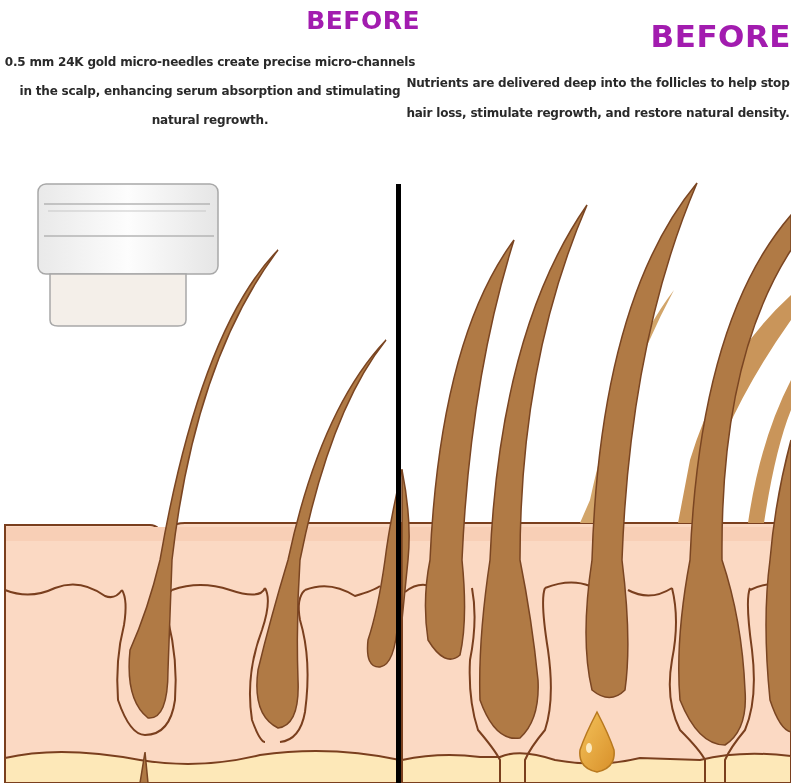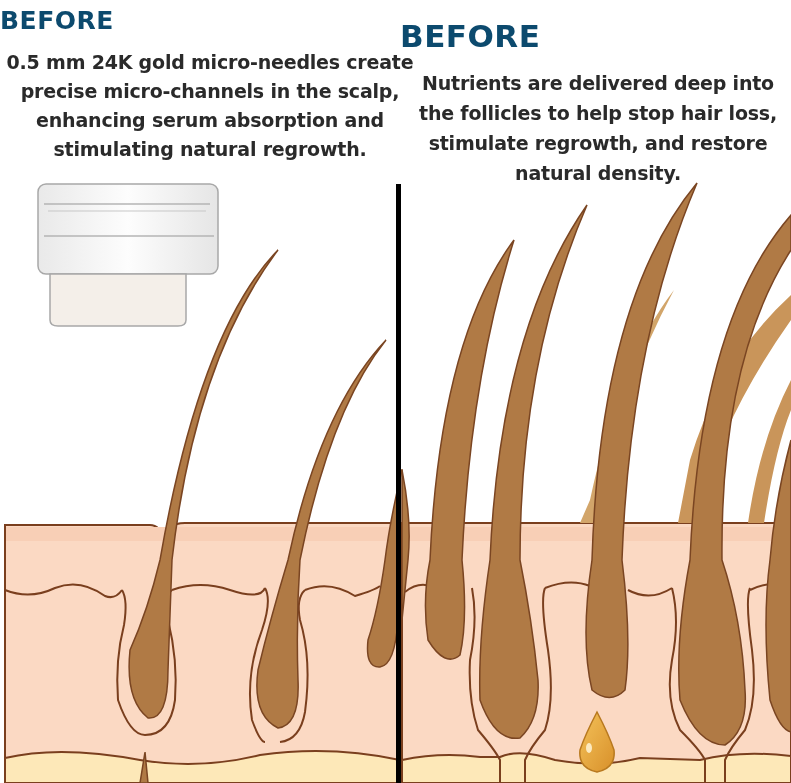--- a/index.html
+++ b/index.html
@@ -1,20 +1,20 @@
 <!DOCTYPE html>
 <html><head>
 <meta charset="utf-8">
 <style>
   html, body { margin: 0; padding: 0; background: #ffffff; }
   body { width: 791px; height: 783px; position: relative; overflow: hidden; font-family: "DejaVu Sans", sans-serif; color: #1c1c1c; }
-  .title { position: absolute; font-weight: 700; letter-spacing: 0.5px; text-align: left; color: #0c4a6e; }
+  .title { position: absolute; font-weight: 700; letter-spacing: 0.5px; text-align: right; color: #a21caf; }
   .before-title { left: 0; width: 420px; top: 6px; font-size: 25px; }
   .after-title { left: 400px; width: 391px; top: 18px; font-size: 31px; }
-  .desc { position: absolute; font-weight: 700; text-align: center; color: #2a2a2a; font-size: 19px; letter-spacing: -0.2px; }
+  .desc { position: absolute; font-weight: 700; text-align: center; color: #2a2a2a; font-size: 12px; letter-spacing: -0.2px; }
   .before-desc { left: 0; width: 420px; top: 48px; line-height: 29px; }
   .after-desc { left: 405px; width: 386px; top: 68px; line-height: 30px; }
   svg.art { position: absolute; left: 0; top: 0; }
 </style>
 </head>
 <body>
 
 <svg class="art" width="791" height="783" viewBox="0 0 791 783" xmlns="http://www.w3.org/2000/svg">
   <defs>
     <linearGradient id="needleGrad" x1="0" y1="0" x2="0" y2="1">

